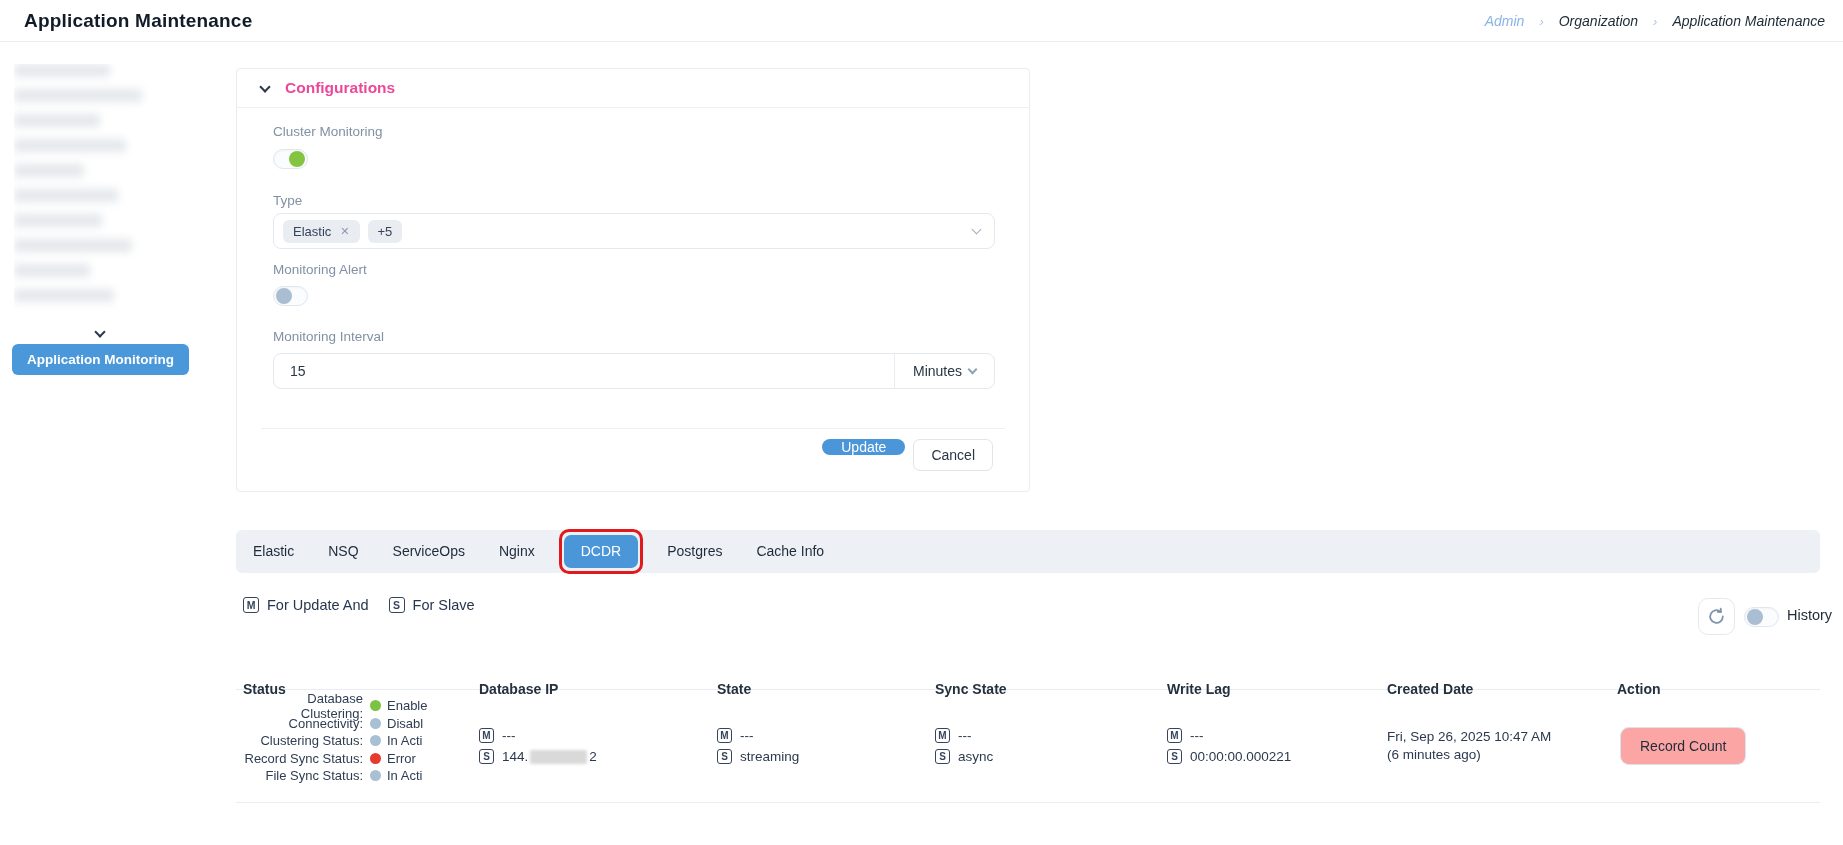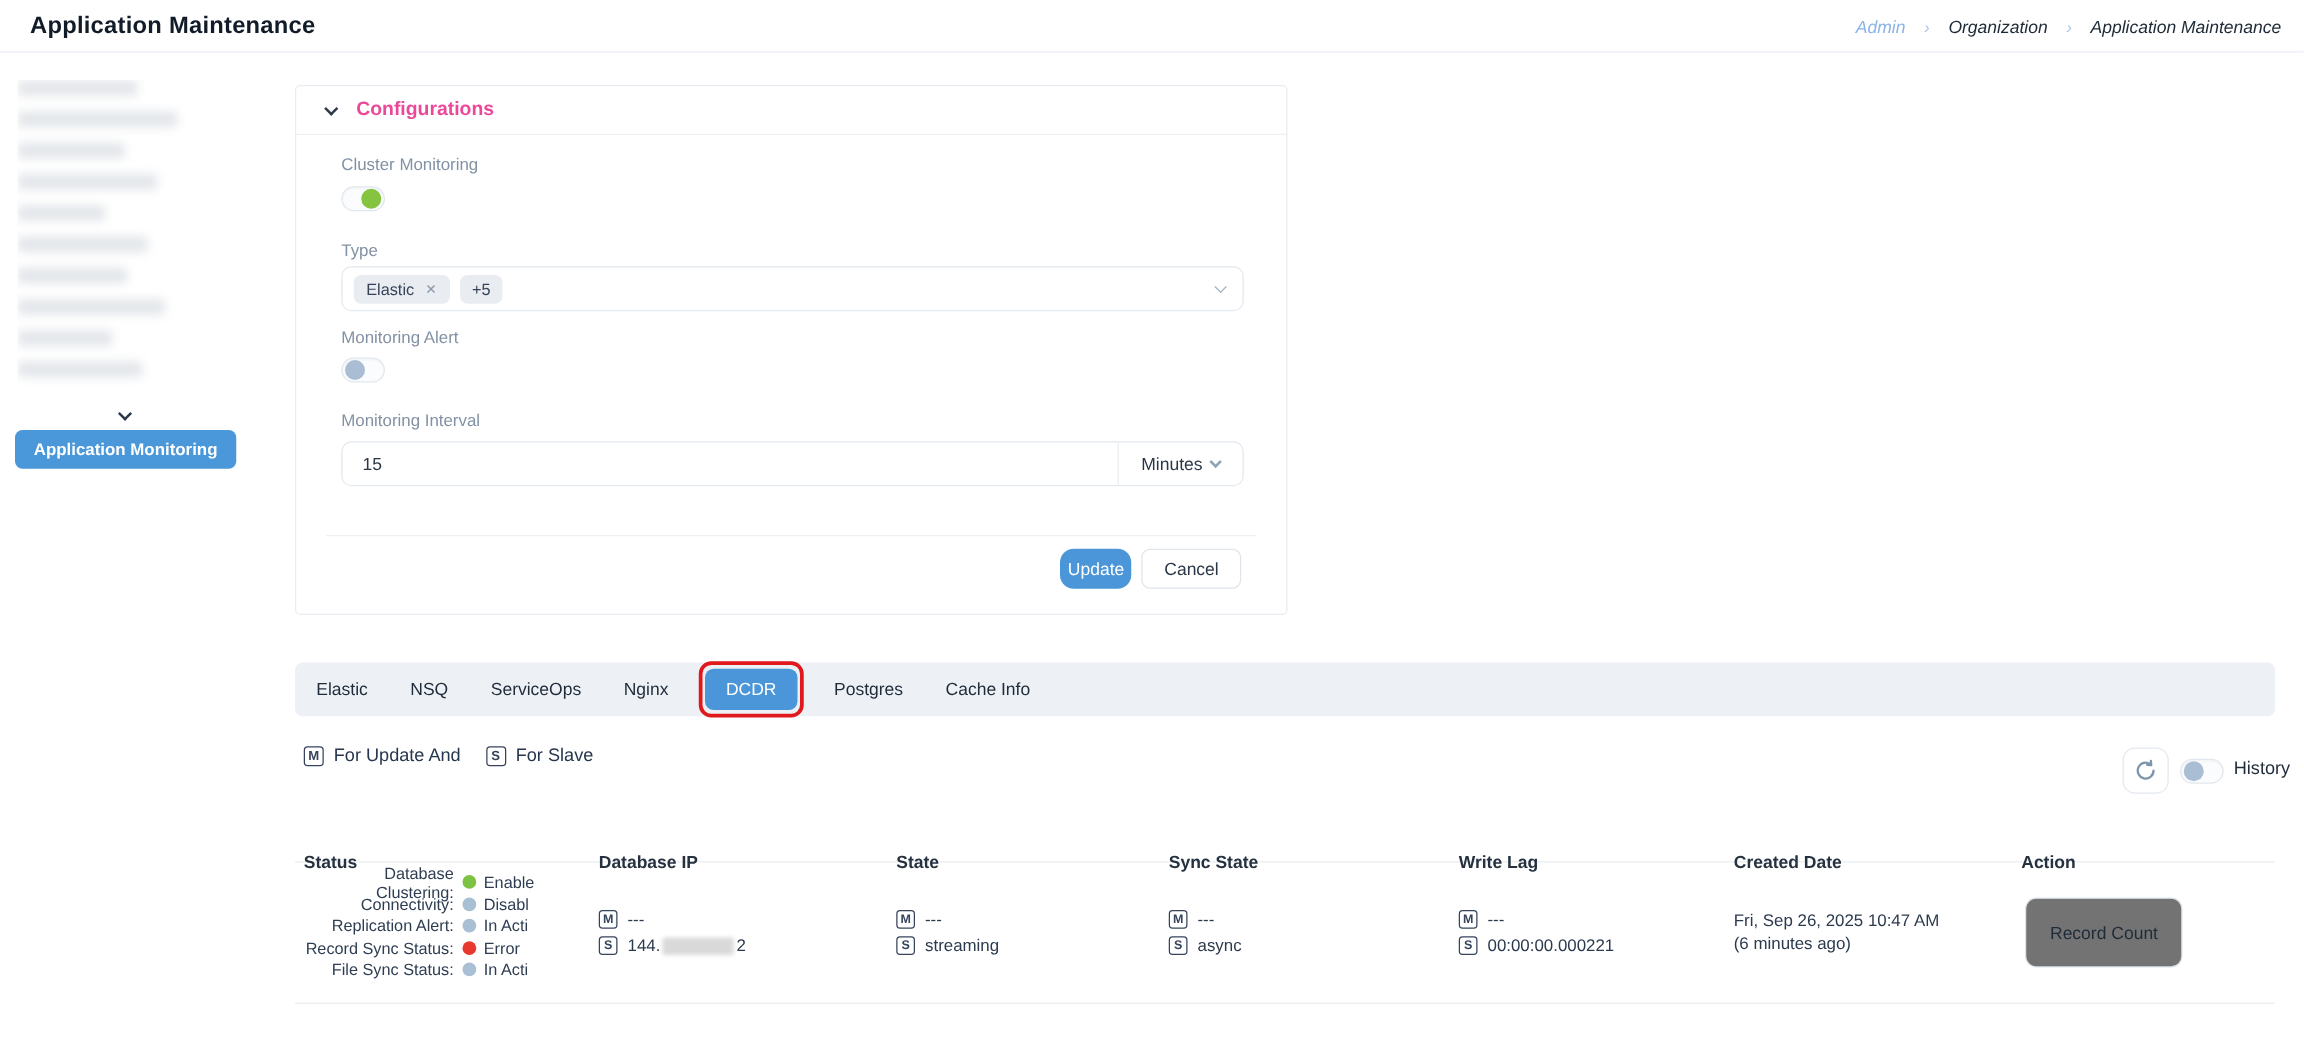--- a/index.html
+++ b/index.html
@@ -38,21 +38,21 @@
   .type-select { position:absolute; left:36px; top:144px; width:722px; height:36px; border:1px solid #e3e9ef; border-radius:8px; display:flex; align-items:center; padding:0 14px 0 9px; gap:8px; cursor:pointer; }
   .chip { display:inline-flex; align-items:center; gap:9px; background:#e9edf2; border-radius:6px; padding:4px 10px; font-size:13px; color:#36435a; }
   .chip-x { color:#8a99ab; font-size:11px; cursor:pointer; }
   .sel-chev { margin-left:auto; margin-top:-3px; }
   .input-group { position:absolute; left:36px; top:284px; width:722px; height:36px; border:1px solid #e3e9ef; border-radius:8px; display:flex; align-items:stretch; overflow:hidden; }
   .input-group input { flex:1; border:none; outline:none; padding:0 16px; font-size:14px; color:#2a3746; font-family:inherit; background:transparent; }
   .unit-select { width:100px; border-left:1px solid #e9edf2; display:flex; align-items:center; justify-content:center; gap:7px; font-size:14px; color:#2a3746; cursor:pointer; }
   .unit-select .chev { margin-top:-3px; }
   .card-divider { position:absolute; left:24px; right:24px; top:359px; height:1px; background:#eef1f4; }
   .card-actions { position:absolute; top:370px; right:36px; display:flex; gap:8px; }
-  .btn-primary { height:32px; padding:0 6px; background:#4a96d8; color:#fff; border:none; border-radius:11px; font-size:14px; font-family:inherit; cursor:pointer; }
+  .btn-primary { height:16px; padding:0 19px; background:#4a96d8; color:#fff; border:none; border-radius:11px; font-size:14px; font-family:inherit; cursor:pointer; }
   .btn-outline { height:32px; padding:0 17px; background:#fff; color:#2a3746; border:1px solid #dfe5ea; border-radius:7px; font-size:14px; font-family:inherit; cursor:pointer; }
 
   
   .tabbar { position:absolute; left:236px; top:530px; width:1584px; height:43px; background:#edf1f6; border-radius:6px; display:flex; align-items:center; }
   .tab { padding:0 17px; font-size:14px; color:#1f2b39; height:43px; line-height:43px; cursor:pointer; }
   .tab.active { position:relative; background:#4a96d8; color:#fff; border-radius:7px; height:33px; line-height:33px; margin:0 12px; }
   .ring { position:absolute; left:-5px; right:-5px; top:-6px; bottom:-6px; border:3px solid #e0191c; border-radius:10px; pointer-events:none; }
 
   
   .legend { position:absolute; left:243px; top:597px; display:flex; align-items:center; gap:8px; font-size:14.5px; color:#26364e; font-weight:500; }
@@ -73,21 +73,21 @@
   .sline { display:flex; align-items:center; height:17.5px; }
   .slabel { width:120px; text-align:right; font-size:13px; color:#2e3d52; }
   .dot { width:11px; height:11px; border-radius:50%; margin:0 6px 0 7px; flex:none; }
   .dot-green{ background:#7dc242; } .dot-grey{ background:#a9bfd4; } .dot-red{ background:#e8392f; }
   .sval { width:46px; overflow:hidden; white-space:nowrap; font-size:13px; color:#2e3d52; }
   .ms-line { display:flex; align-items:center; gap:8px; height:21px; }
   .ms-badge.sm { width:15px; height:15px; font-size:10px; border-width:1.5px; }
   .ms-val { white-space:nowrap; display:flex; align-items:center; }
   .redact { display:inline-block; width:57px; height:14px; background:#d9d9d9; border-radius:2px; filter:blur(1.5px); margin:0 2px; }
   .cdate { line-height:18.5px; }
-  .rc-btn { align-self:flex-start; margin-left:3px; height:56px; padding:0 19px; background:#737373; border:1px solid #dce3ea; border-radius:9px; font-size:14px; color:#1f2b39; font-family:inherit; cursor:pointer;text-align:right; }
+  .rc-btn { align-self:flex-start; margin-left:3px; height:38px; padding:0 19px; background:#fca5a5; border:1px solid #dce3ea; border-radius:9px; font-size:14px; color:#1f2b39; font-family:inherit; cursor:pointer;text-align:right; }
 </style>
 </head>
 <body>
 
 <div class="page">
 
   <div class="topbar">
     <div class="page-title">Application Maintenance</div>
     <div class="breadcrumb">
       <span class="bc-link">Admin</span>
@@ -204,21 +204,21 @@
           <span class="slabel">Database Clustering:</span>
           <span class="dot dot-green"></span>
           <span class="sval">Enable</span>
         </div>
         <div class="sline">
           <span class="slabel">Connectivity:</span>
           <span class="dot dot-grey"></span>
           <span class="sval">Disabl</span>
         </div>
         <div class="sline">
-          <span class="slabel">Replication Alert:</span>
+          <span class="slabel">Clustering Status:</span>
           <span class="dot dot-grey"></span>
           <span class="sval">In Acti</span>
         </div>
         <div class="sline">
           <span class="slabel">Record Sync Status:</span>
           <span class="dot dot-red"></span>
           <span class="sval">Error</span>
         </div>
         <div class="sline">
           <span class="slabel">File Sync Status:</span>

